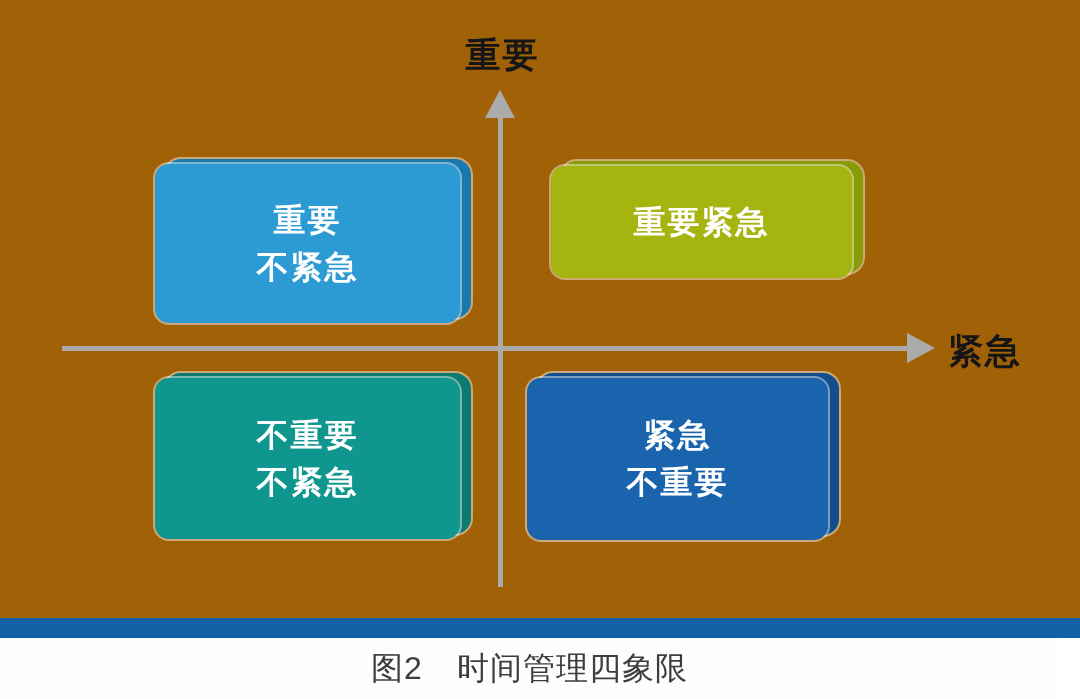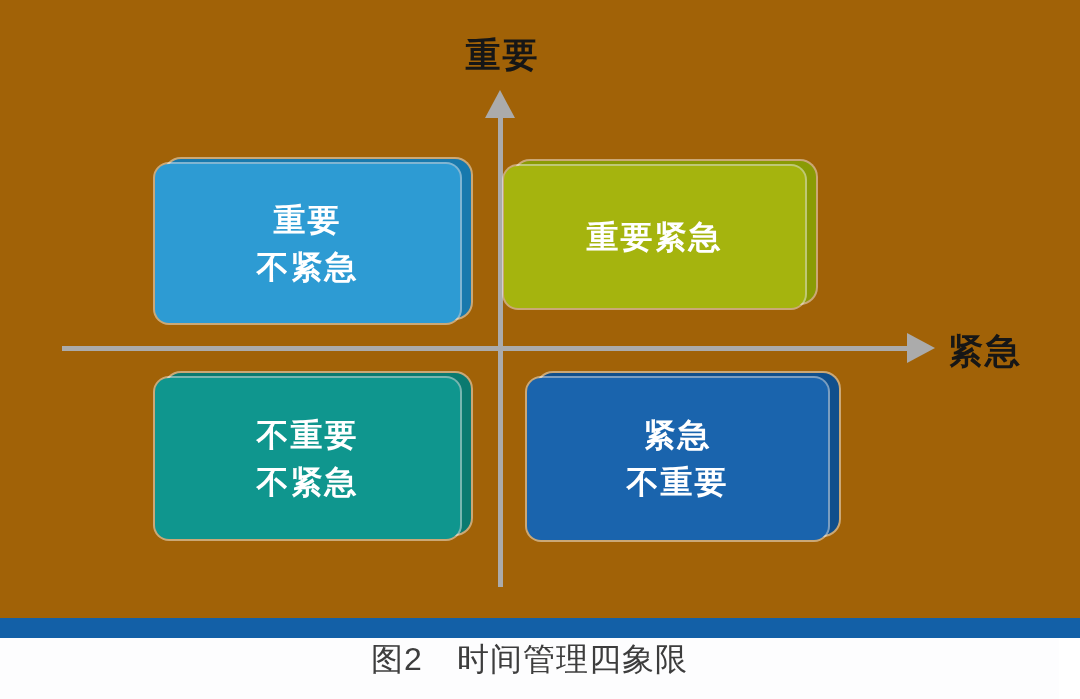--- a/index.html
+++ b/index.html
@@ -64,36 +64,36 @@
     display: block;
     color: #ffffff;
     font-size: 32px;
     font-weight: bold;
     line-height: 47px;
     letter-spacing: 2px;
     text-align: center;
     white-space: nowrap;
   }
   .quad-tl { left: 155px; top: 164px; width: 305px; height: 159px; }
-  .quad-tr { left: 504px; top: 166px; width: 301px; height: 142px; }
+  .quad-tr { left: 551px; top: 166px; width: 301px; height: 112px; }
   .quad-bl { left: 155px; top: 378px; width: 305px; height: 161px; }
   .quad-br { left: 527px; top: 378px; width: 301px; height: 162px; }
   
   .divider-bar {
     position: absolute;
     left: 0; top: 618px;
     width: 1080px; height: 20px;
   }
   .caption-area {
     position: absolute;
     left: 0; top: 638px;
     width: 1059px; height: 61px;
     background: #fdfdfe;
     display: flex;
-    align-items: flex-start;
+    align-items: center;
     justify-content: center;
   }
   .caption {
     font-size: 32px;
     color: #3d3d3d;
     letter-spacing: 1px;
     white-space: nowrap;
   }
   .caption .caption-label { margin-right: 34px; }
 </style>

